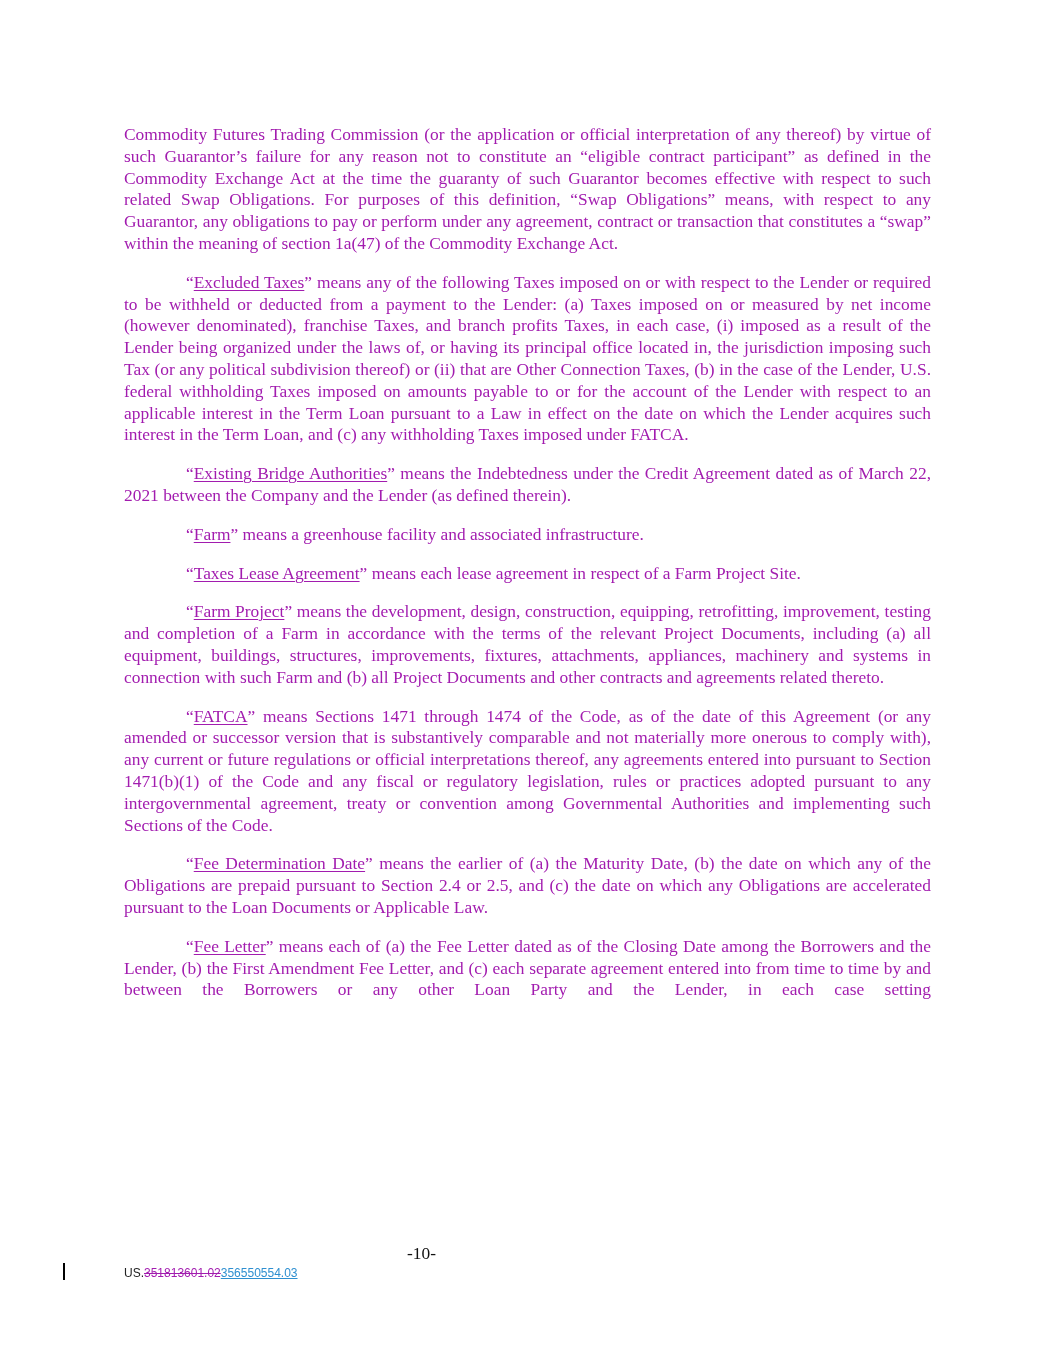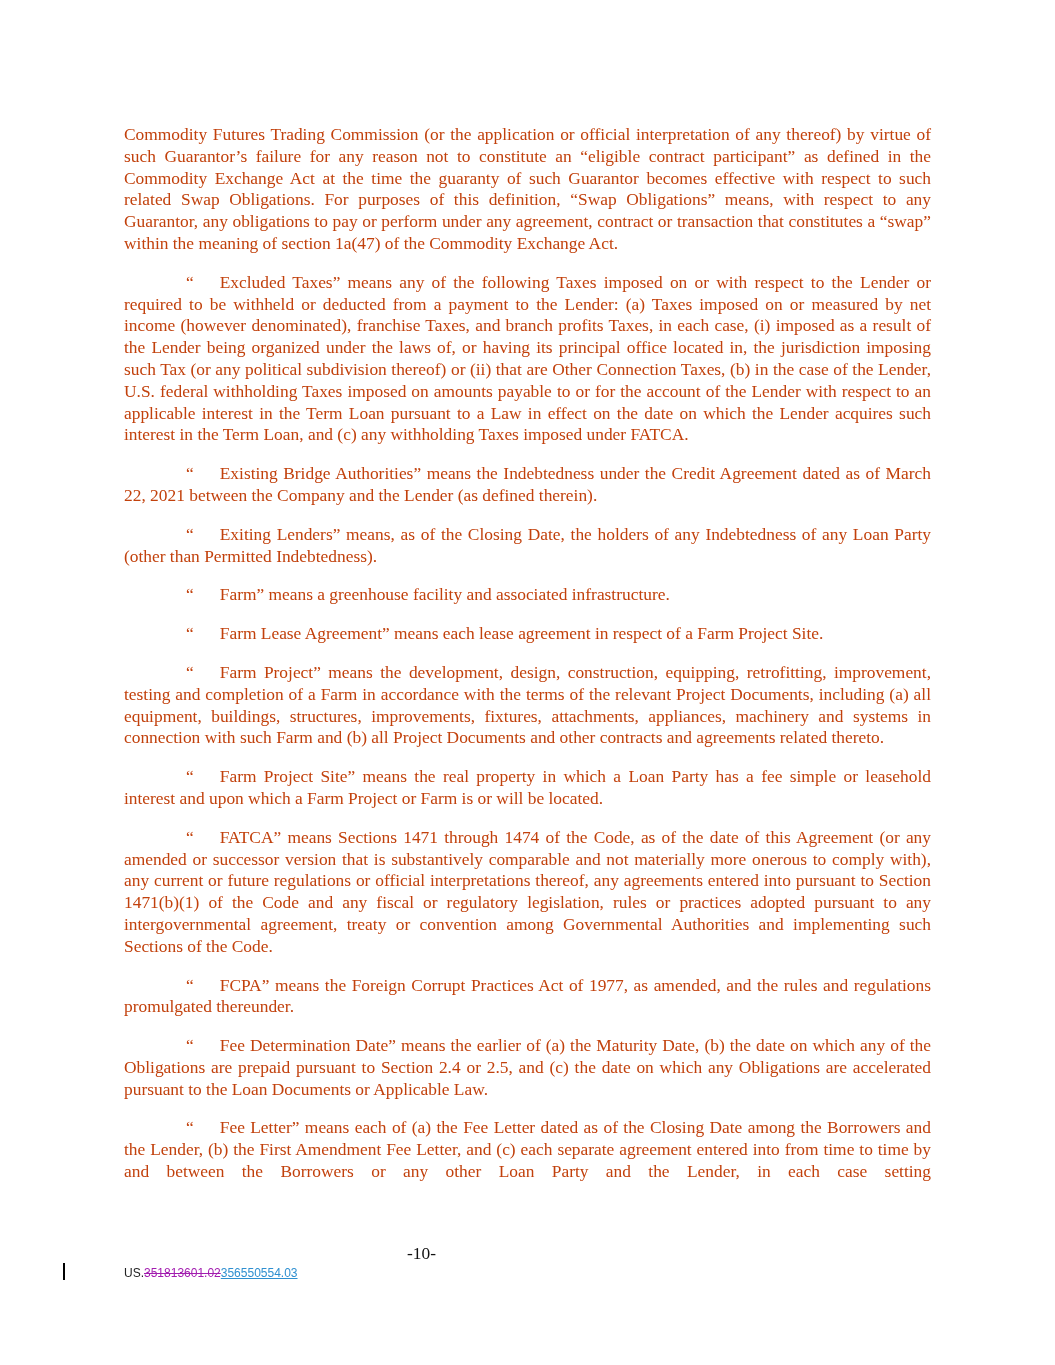--- a/index.html
+++ b/index.html
@@ -5,29 +5,29 @@
     html, body { margin: 0; padding: 0; background: #ffffff; }
     body { width: 1055px; height: 1365px; position: relative; overflow: hidden; }
     .page {
       position: absolute;
       left: 124px;
       top: 124px;
       width: 807px;
       font-family: "Liberation Serif", serif;
       font-size: 17.4px;
       line-height: 21.8px;
-      color: #c2410c;
+      color: #a21caf;
     }
     .para {
       margin: 0 0 17px 0;
       text-align: justify;
       text-justify: inter-word;
     }
     .para.indent { text-indent: 62px; }
-    .term { text-underline-offset: 2px; text-decoration-thickness: 1px; margin-left: 26px; }
+    .term { text-decoration: underline; text-underline-offset: 2px; text-decoration-thickness: 1px; }
     .page-number {
       position: absolute;
       left: 0;
       width: 843px;
       top: 1243px;
       text-align: center;
       font-family: "Liberation Serif", serif;
       font-size: 17.4px;
       color: #111111;
     }
@@ -60,47 +60,38 @@
   </p>
 
   <p class="para indent">
     <span>“</span><span class="term">Excluded Taxes</span><span>” means any of the following Taxes imposed on or with respect to the Lender or required to be withheld or deducted from a payment to the Lender: (a) Taxes imposed on or measured by net income (however denominated), franchise Taxes, and branch profits Taxes, in each case, (i) imposed as a result of the Lender being organized under the laws of, or having its principal office located in, the jurisdiction imposing such Tax (or any political subdivision thereof) or (ii) that are Other Connection Taxes, (b) in the case of the Lender, U.S. federal withholding Taxes imposed on amounts payable to or for the account of the Lender with respect to an applicable interest in the Term Loan pursuant to a Law in effect on the date on which the Lender acquires such interest in the Term Loan, and (c) any withholding Taxes imposed under FATCA.</span>
   </p>
 
   <p class="para indent">
     <span>“</span><span class="term">Existing Bridge Authorities</span><span>” means the Indebtedness under the Credit Agreement dated as of March 22, 2021 between the Company and the Lender (as defined therein).</span>
   </p>
 
-  <p class="para indent">
-    <span>“</span><span class="term">Exiting Lenders</span><span>” means, as of the Closing Date, the holders of any Indebtedness of any Loan Party (other than Permitted Indebtedness).</span>
-  </p>
 
   <p class="para indent">
     <span>“</span><span class="term">Farm</span><span>” means a greenhouse facility and associated infrastructure.</span>
   </p>
 
   <p class="para indent">
-    <span>“</span><span class="term">Farm Lease Agreement</span><span>” means each lease agreement in respect of a Farm Project Site.</span>
+    <span>“</span><span class="term">Taxes Lease Agreement</span><span>” means each lease agreement in respect of a Farm Project Site.</span>
   </p>
 
   <p class="para indent">
     <span>“</span><span class="term">Farm Project</span><span>” means the development, design, construction, equipping, retrofitting, improvement, testing and completion of a Farm in accordance with the terms of the relevant Project Documents, including (a) all equipment, buildings, structures, improvements, fixtures, attachments, appliances, machinery and systems in connection with such Farm and (b) all Project Documents and other contracts and agreements related thereto.</span>
   </p>
 
-  <p class="para indent">
-    <span>“</span><span class="term">Farm Project Site</span><span>” means the real property in which a Loan Party has a fee simple or leasehold interest and upon which a Farm Project or Farm is or will be located.</span>
-  </p>
 
   <p class="para indent">
     <span>“</span><span class="term">FATCA</span><span>” means Sections 1471 through 1474 of the Code, as of the date of this Agreement (or any amended or successor version that is substantively comparable and not materially more onerous to comply with), any current or future regulations or official interpretations thereof, any agreements entered into pursuant to Section 1471(b)(1) of the Code and any fiscal or regulatory legislation, rules or practices adopted pursuant to any intergovernmental agreement, treaty or convention among Governmental Authorities and implementing such Sections of the Code.</span>
   </p>
 
-  <p class="para indent">
-    <span>“</span><span class="term">FCPA</span><span>” means the Foreign Corrupt Practices Act of 1977, as amended, and the rules and regulations promulgated thereunder.</span>
-  </p>
 
   <p class="para indent">
     <span>“</span><span class="term">Fee Determination Date</span><span>” means the earlier of (a) the Maturity Date, (b) the date on which any of the Obligations are prepaid pursuant to Section 2.4 or 2.5, and (c) the date on which any Obligations are accelerated pursuant to the Loan Documents or Applicable Law.</span>
   </p>
 
   <p class="para indent" style="margin-bottom:0; text-align-last: justify;">
     <span>“</span><span class="term">Fee Letter</span><span>” means each of (a) the Fee Letter dated as of the Closing Date among the Borrowers and the Lender, (b) the First Amendment Fee Letter, and (c) each separate agreement entered into from time to time by and between the Borrowers or any other Loan Party and the Lender, in each case setting</span>
   </p>
 </div>
 

